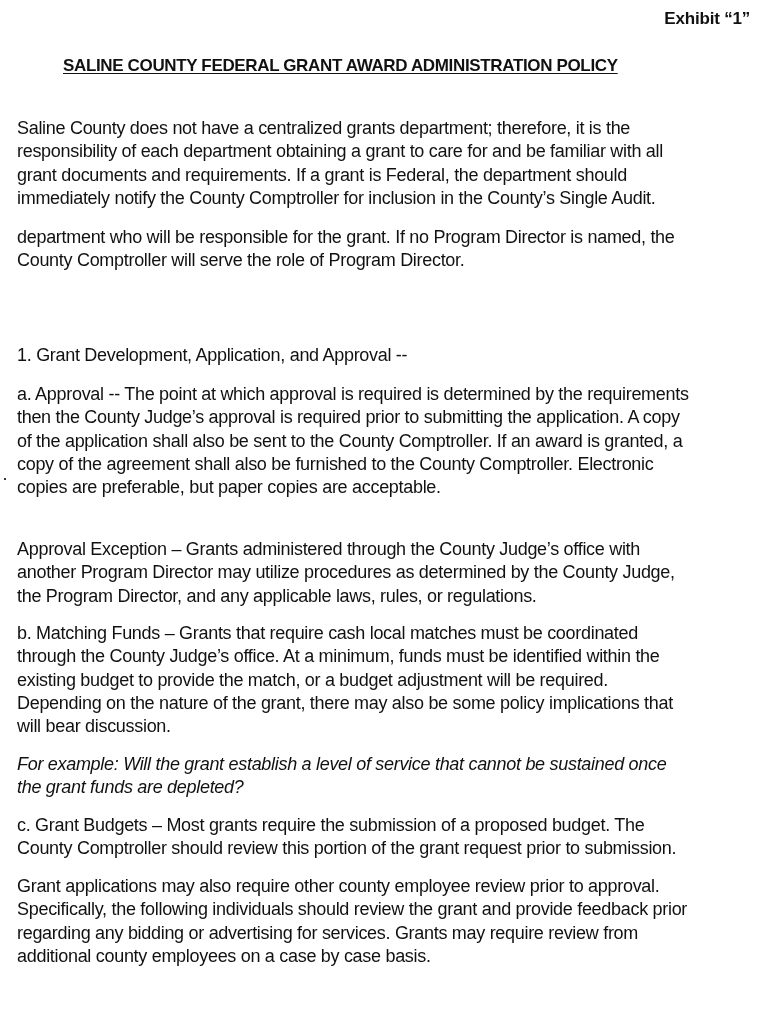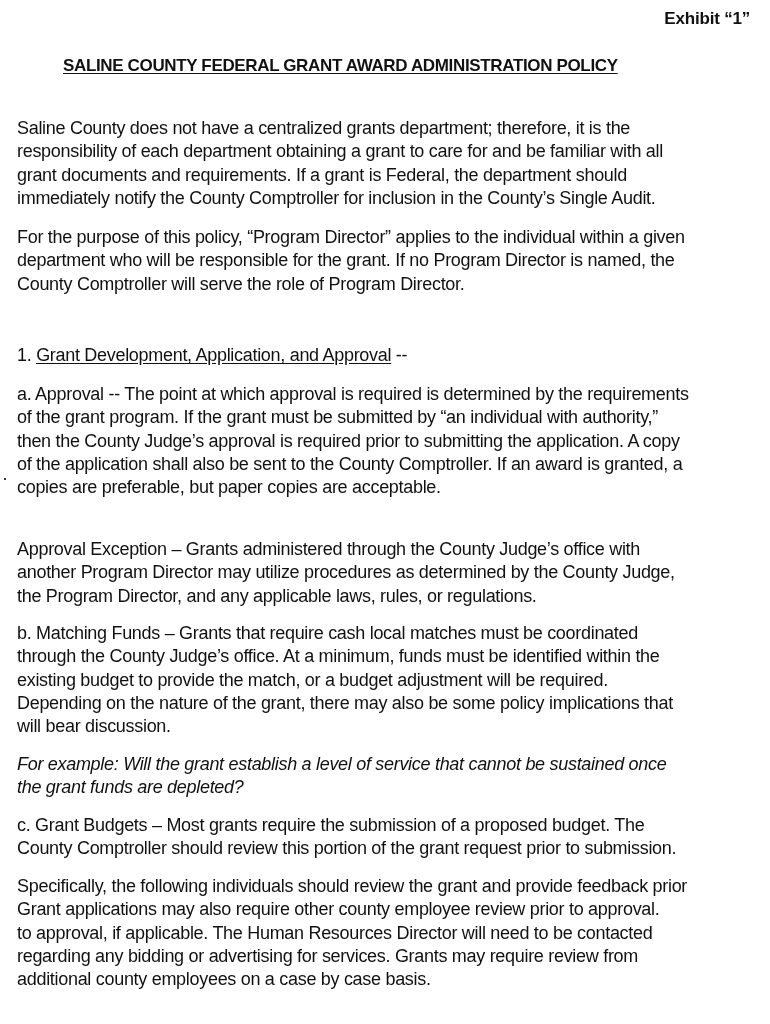--- a/index.html
+++ b/index.html
@@ -45,21 +45,21 @@
     position: absolute;
     left: 17px;
     width: 745px;
     font-size: 18px;
     line-height: 23.3px;
     letter-spacing: -0.3px;
     margin: 0;
   }
   .para .line { display: block; white-space: nowrap; }
   .italic { font-style: italic; }
-  .underline { text-decoration: underline; text-underline-offset: 2px; }
+  .underline { text-underline-offset: 2px; }
   .stray-mark {
     position: absolute;
     left: 4px;
     top: 478px;
     width: 2px;
     height: 2px;
     background: #333;
   }
 </style>
 </head>
@@ -72,36 +72,35 @@
   <div class="title">SALINE COUNTY FEDERAL GRANT AWARD ADMINISTRATION POLICY</div>
 
   <p class="para" style="top:117px;">
     <span class="line">Saline County does not have a centralized grants department; therefore, it is the</span>
     <span class="line">responsibility of each department obtaining a grant to care for and be familiar with all</span>
     <span class="line">grant documents and requirements. If a grant is Federal, the department should</span>
     <span class="line">immediately notify the County Comptroller for inclusion in the County’s Single Audit.</span>
   </p>
 
   <p class="para" style="top:226px;">
-    <span class="line">For the purpose of this policy, “Program Director” applies to the individual within a given</span>
     <span class="line">department who will be responsible for the grant. If no Program Director is named, the</span>
     <span class="line">County Comptroller will serve the role of Program Director.</span>
   </p>
 
   <p class="para" style="top:344px;">
     <span class="line">
       <span>1. </span><span class="underline">Grant Development, Application, and Approval</span><span> --</span>
     </span>
   </p>
 
   <p class="para" style="top:383px;">
     <span class="line">a. Approval -- The point at which approval is required is determined by the requirements</span>
-    <span class="line">of the grant program. If the grant must be submitted by “an individual with authority,”</span>
     <span class="line">then the County Judge’s approval is required prior to submitting the application.  A copy</span>
     <span class="line">of the application shall also be sent to the County Comptroller.  If an award is granted, a</span>
+    <span class="line">copy of the agreement shall also be furnished to the County Comptroller.  Electronic</span>
     <span class="line">copies are preferable, but paper copies are acceptable.</span>
   </p>
 
   <div class="stray-mark"></div>
 
   <p class="para" style="top:622px;">
     <span class="line">b. Matching Funds – Grants that require cash local matches must be coordinated</span>
     <span class="line">through the County Judge’s office.  At a minimum, funds must be identified within the</span>
     <span class="line">existing budget to provide the match, or a budget adjustment will be required.</span>
     <span class="line">Depending on the nature of the grant, there may also be some policy implications that</span>
@@ -118,20 +117,19 @@
     <span class="line">For example:  Will the grant establish a level of service that cannot be sustained once</span>
     <span class="line">the grant funds are depleted?</span>
   </p>
 
   <p class="para" style="top:814px;">
     <span class="line">c. Grant Budgets – Most grants require the submission of a proposed budget.  The</span>
     <span class="line">County Comptroller should review this portion of the grant request prior to submission.</span>
   </p>
 
   <p class="para" style="top:875px;">
+    <span class="line">Grant applications may also require other county employee review prior to approval.</span>
     <span class="line">Specifically, the following individuals should review the grant and provide feedback prior</span>
-    <span class="line">Grant applications may also require other county employee review prior to approval.</span>
-    <span class="line">to approval, if applicable. The Human Resources Director will need to be contacted</span>
     <span class="line">regarding any bidding or advertising for services. Grants may require review from</span>
     <span class="line">additional county employees on a case by case basis.</span>
   </p>
 
 </div>
 
 </body></html>

